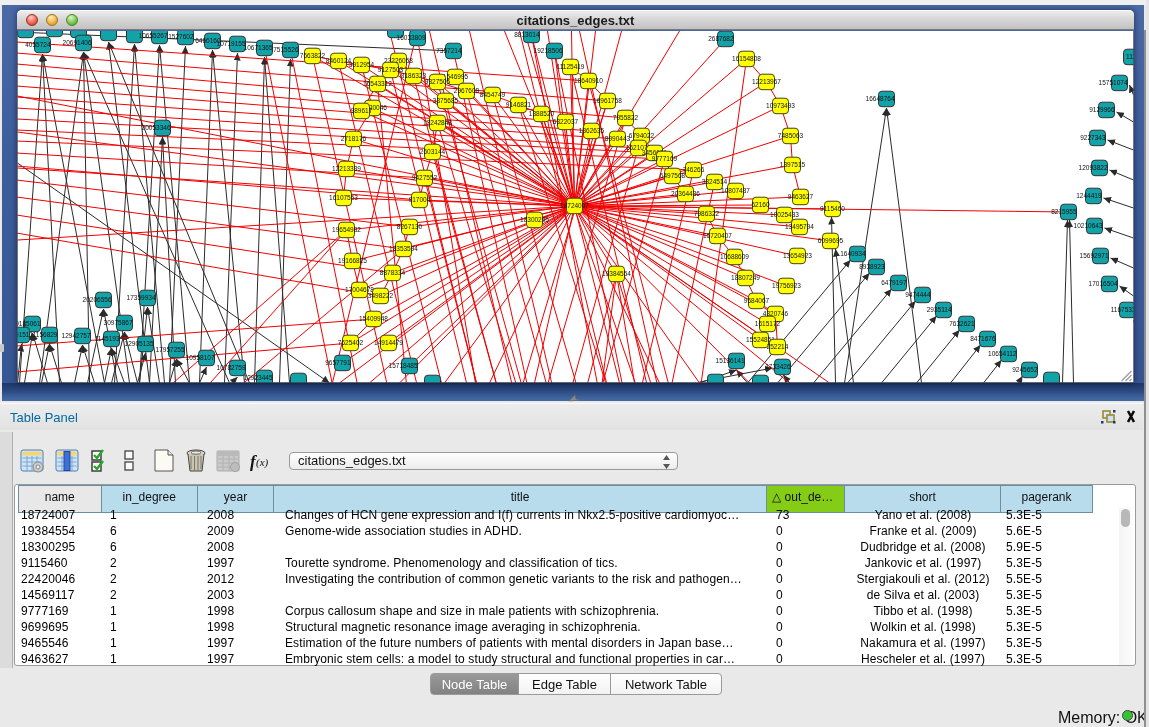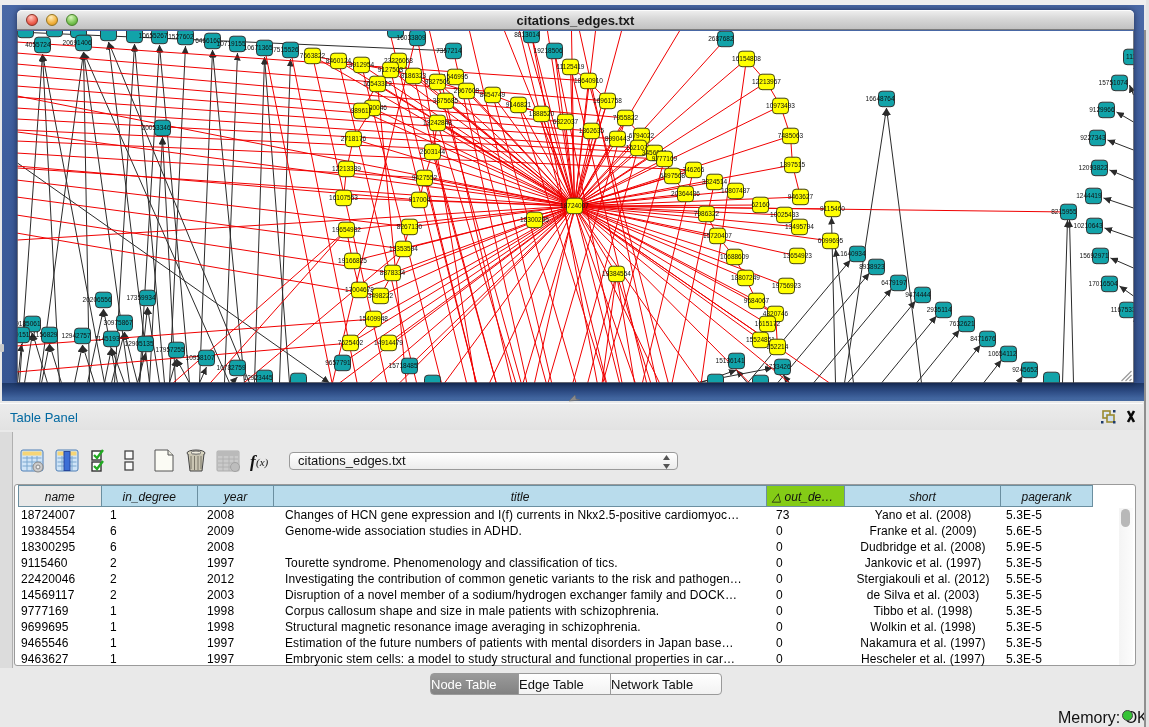--- a/index.html
+++ b/index.html
@@ -7,25 +7,25 @@
 #desktop { left:2px; top:5px; width:1142px; height:378px; background:linear-gradient(180deg,#4a69a6 0%,#3d5d9d 40%,#375693 100%); }
 #desksh { left:2px; top:383px; width:1142px; height:18px; background:linear-gradient(180deg,#1d3765 0%,#2c4a82 45%,#41659f 85%,#44689f 100%); }
 #win { left:17px; top:10px; width:1117px; height:373px; border-radius:5px 5px 0 0; box-shadow:0 0 6px rgba(0,0,20,0.55); }
 #titlebar { left:0; top:0; width:1117px; height:20px; border-radius:5px 5px 0 0; background:linear-gradient(180deg,#f0f0f0 0%,#d8d8d8 45%,#c2c2c2 100%); border-bottom:1px solid #7c7c7c; box-shadow:inset 0 1px 0 #fbfbfb; }
 #title { width:100%; text-align:center; top:3px; font-size:13px; font-weight:bold; color:#1a1a1a; }
 .tl { width:12px; height:12px; border-radius:50%; top:4px; }
 #content { left:0; top:21px; width:1117px; height:352px; background:#fff; overflow:hidden; }
 #tp { left:0; top:401px; width:1149px; height:326px; background:#e9e9e9; }
 #tph { left:0; top:403px; width:1143px; height:27px; background:linear-gradient(180deg,#ececec,#e2e2e2); border-top:1px solid #fcfcfc; }
 #tbl { left:14px; top:484px; width:1122px; height:182px; background:#fff; border:1px solid #9a9a9a; border-radius:3px; }
-.hc { top:485px; height:22px; background:#b9dcec; border-right:1px solid #6b8fa0; border-top:1px solid #6b8fa0; border-bottom:1px solid #6b8fa0; font-size:12px; color:#111; text-align:center; line-height:22px;font-style:italic; }
+.hc { top:485px; height:28px; background:#b9dcec; border-right:1px solid #6b8fa0; border-top:1px solid #6b8fa0; border-bottom:1px solid #6b8fa0; font-size:12px; color:#111; text-align:center; line-height:22px; }
 .trow { position:absolute; left:0; width:1120px; height:16px; font-size:12px; letter-spacing:0.12px; color:#000; }
 .trow span { position:absolute; top:1px; white-space:nowrap; }
 #seg { left:430px; top:673px; width:292px; height:22px; }
-.segb { position:absolute; top:0; height:22px; font-size:13px; line-height:21px; border:1px solid #9a9a9a; background:linear-gradient(180deg,#ffffff,#f2f2f2); color:#111; }
+.segb { position:absolute; top:0; height:22px; font-size:13px; text-align:center; line-height:21px; border:1px solid #9a9a9a; background:linear-gradient(180deg,#ffffff,#f2f2f2); color:#111; }
 </style></head>
 <body>
 <div class="abs" id="desktop"></div>
 <div class="abs" id="desksh"></div>
 <div class="abs" id="win">
   <div class="abs" id="titlebar">
     <div class="abs" id="title">citations_edges.txt</div>
     <div class="abs tl" style="left:9px;background:radial-gradient(circle at 40% 25%,#ffc9c0,#ee5f4e 60%,#c33b28);border:0.5px solid #8f2f24"></div>
     <div class="abs tl" style="left:29px;background:radial-gradient(circle at 40% 25%,#ffedbb,#f2b13c 60%,#cd8b21);border:0.5px solid #96741e"></div>
     <div class="abs tl" style="left:49px;background:radial-gradient(circle at 40% 25%,#d9f6bc,#77c350 60%,#52992f);border:0.5px solid #47822a"></div>
@@ -726,21 +726,20 @@
 <span style="left:207px">2012</span>
 <span style="left:285px">Investigating the contribution of common genetic variants to the risk and pathogen…</span>
 <span style="left:776px">0</span>
 <span style="left:845px;width:156px;text-align:center">Stergiakouli et al. (2012)</span>
 <span style="left:1006px">5.5E-5</span>
 </div>
 <div class="trow" style="top:587px">
 <span style="left:21px">14569117</span>
 <span style="left:110px">2</span>
 <span style="left:207px">2003</span>
-<span style="left:285px">Disruption of a novel member of a sodium/hydrogen exchanger family and DOCK…</span>
 <span style="left:776px">0</span>
 <span style="left:845px;width:156px;text-align:center">de Silva et al. (2003)</span>
 <span style="left:1006px">5.3E-5</span>
 </div>
 <div class="trow" style="top:603px">
 <span style="left:21px">9777169</span>
 <span style="left:110px">1</span>
 <span style="left:207px">1998</span>
 <span style="left:285px">Corpus callosum shape and size in male patients with schizophrenia.</span>
 <span style="left:776px">0</span>

